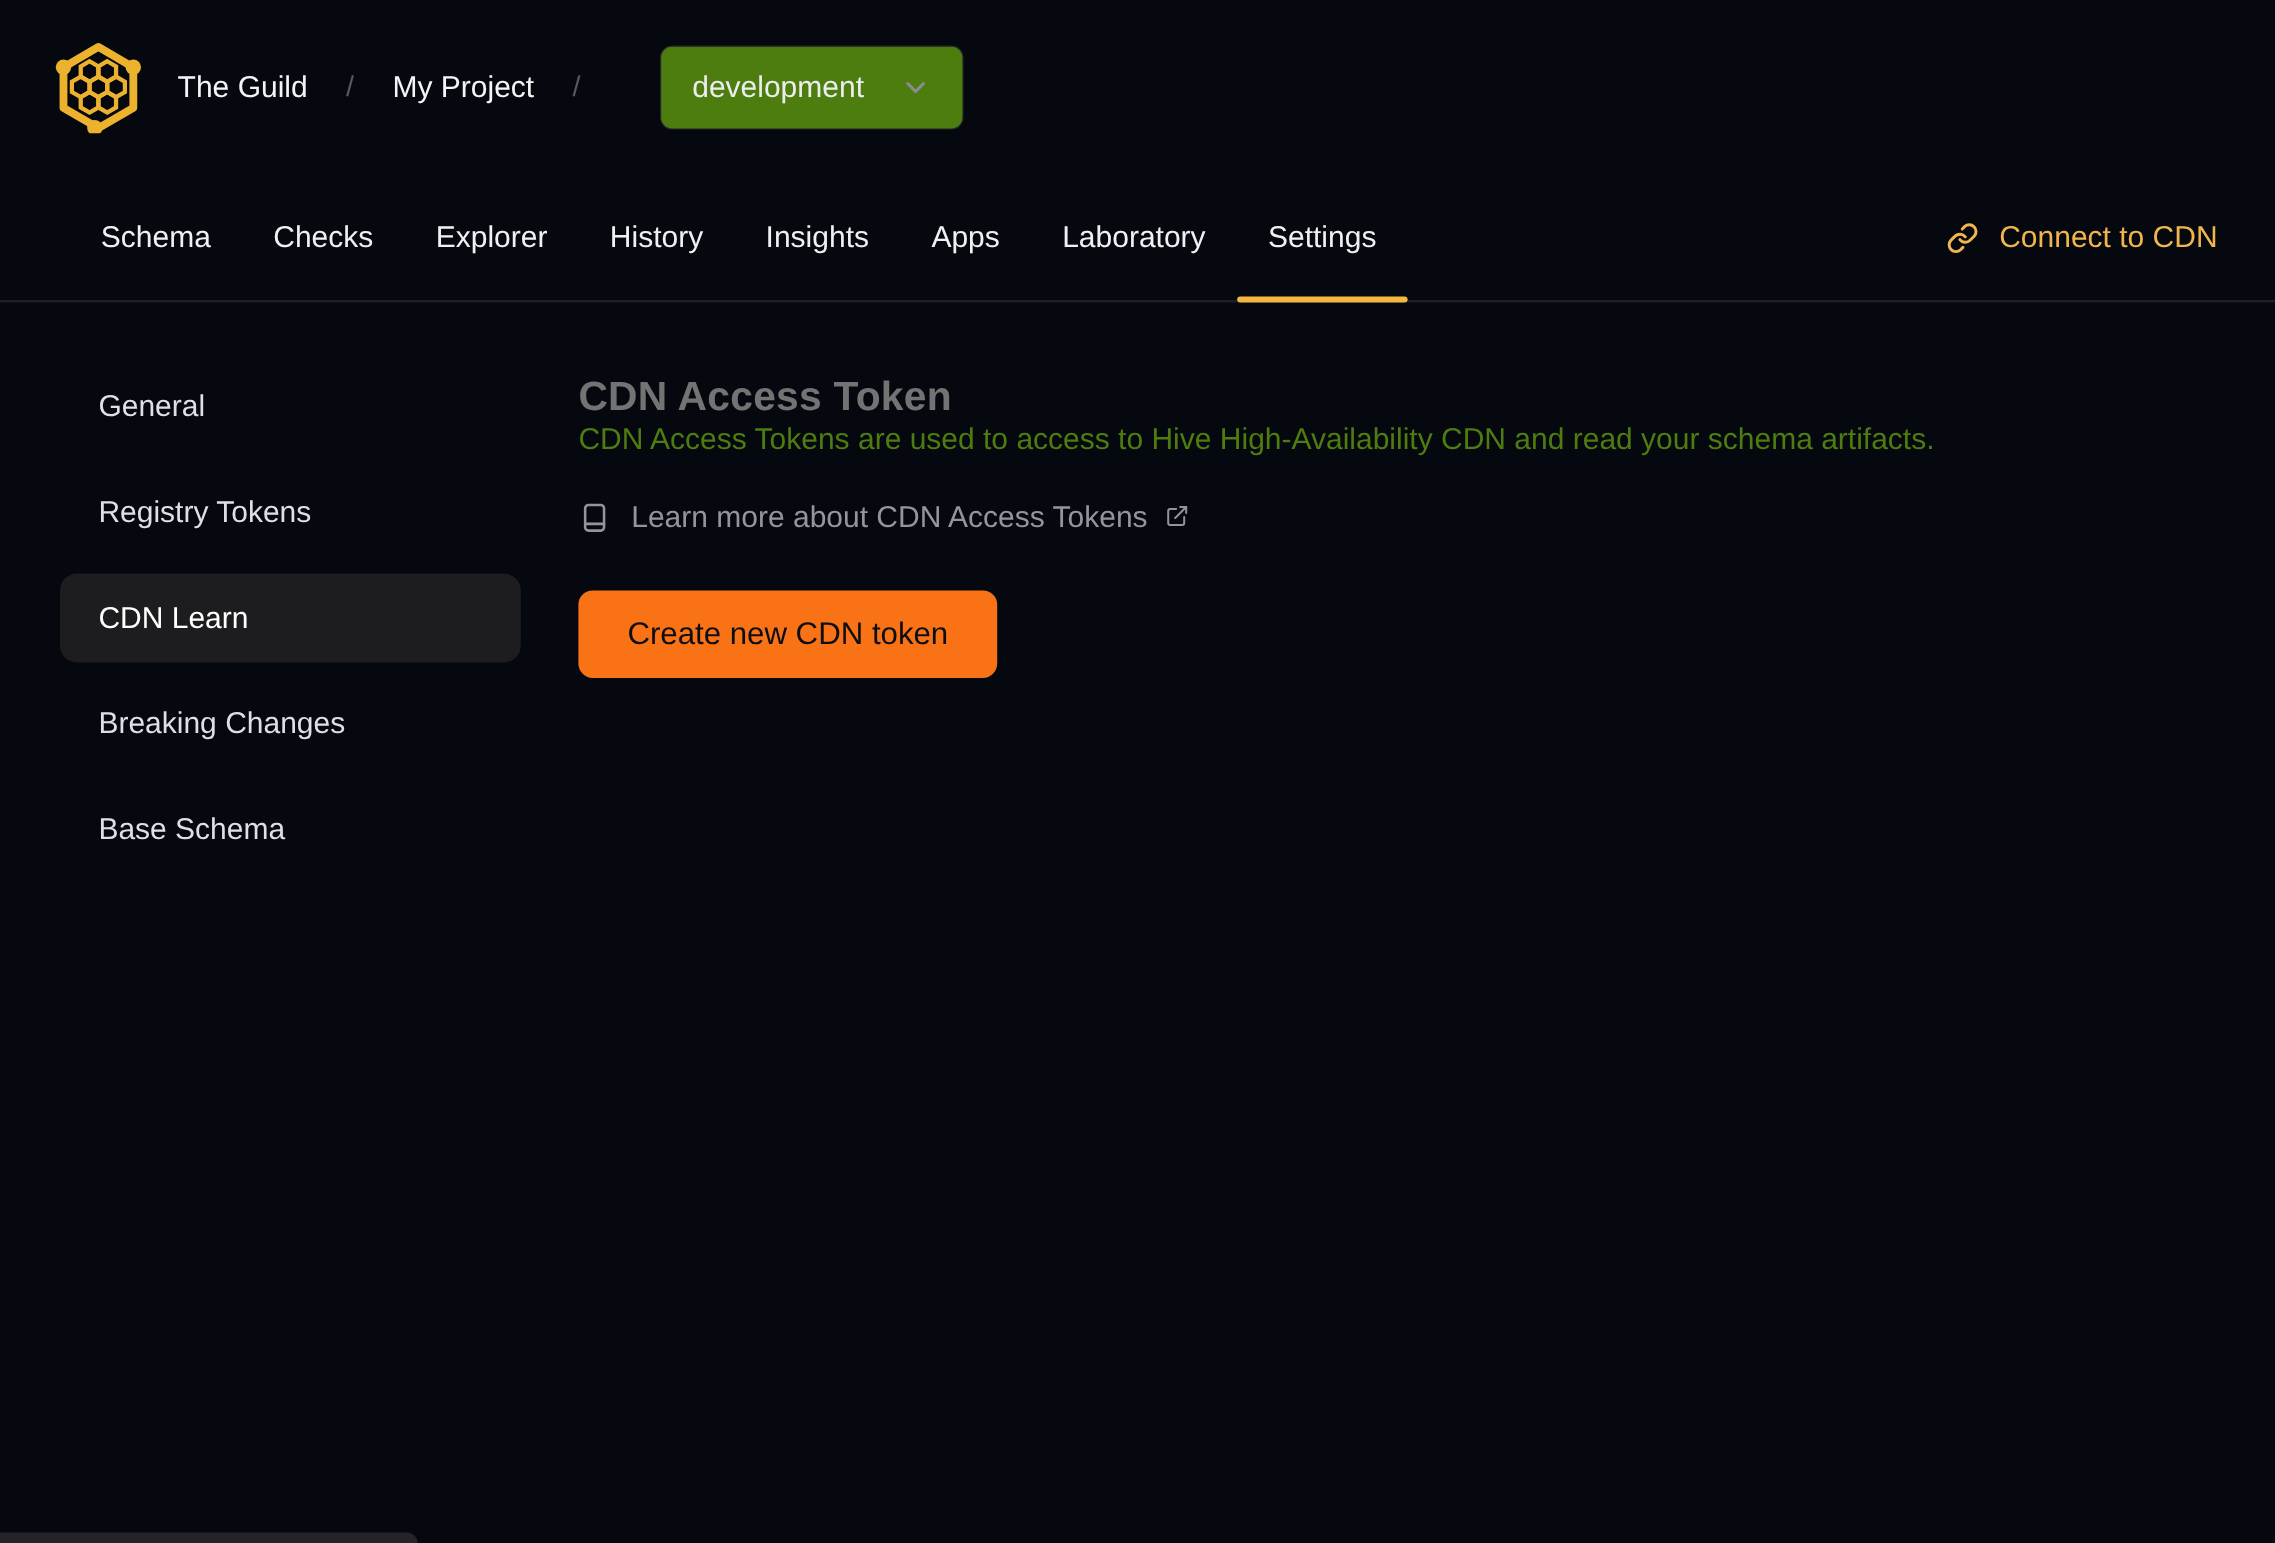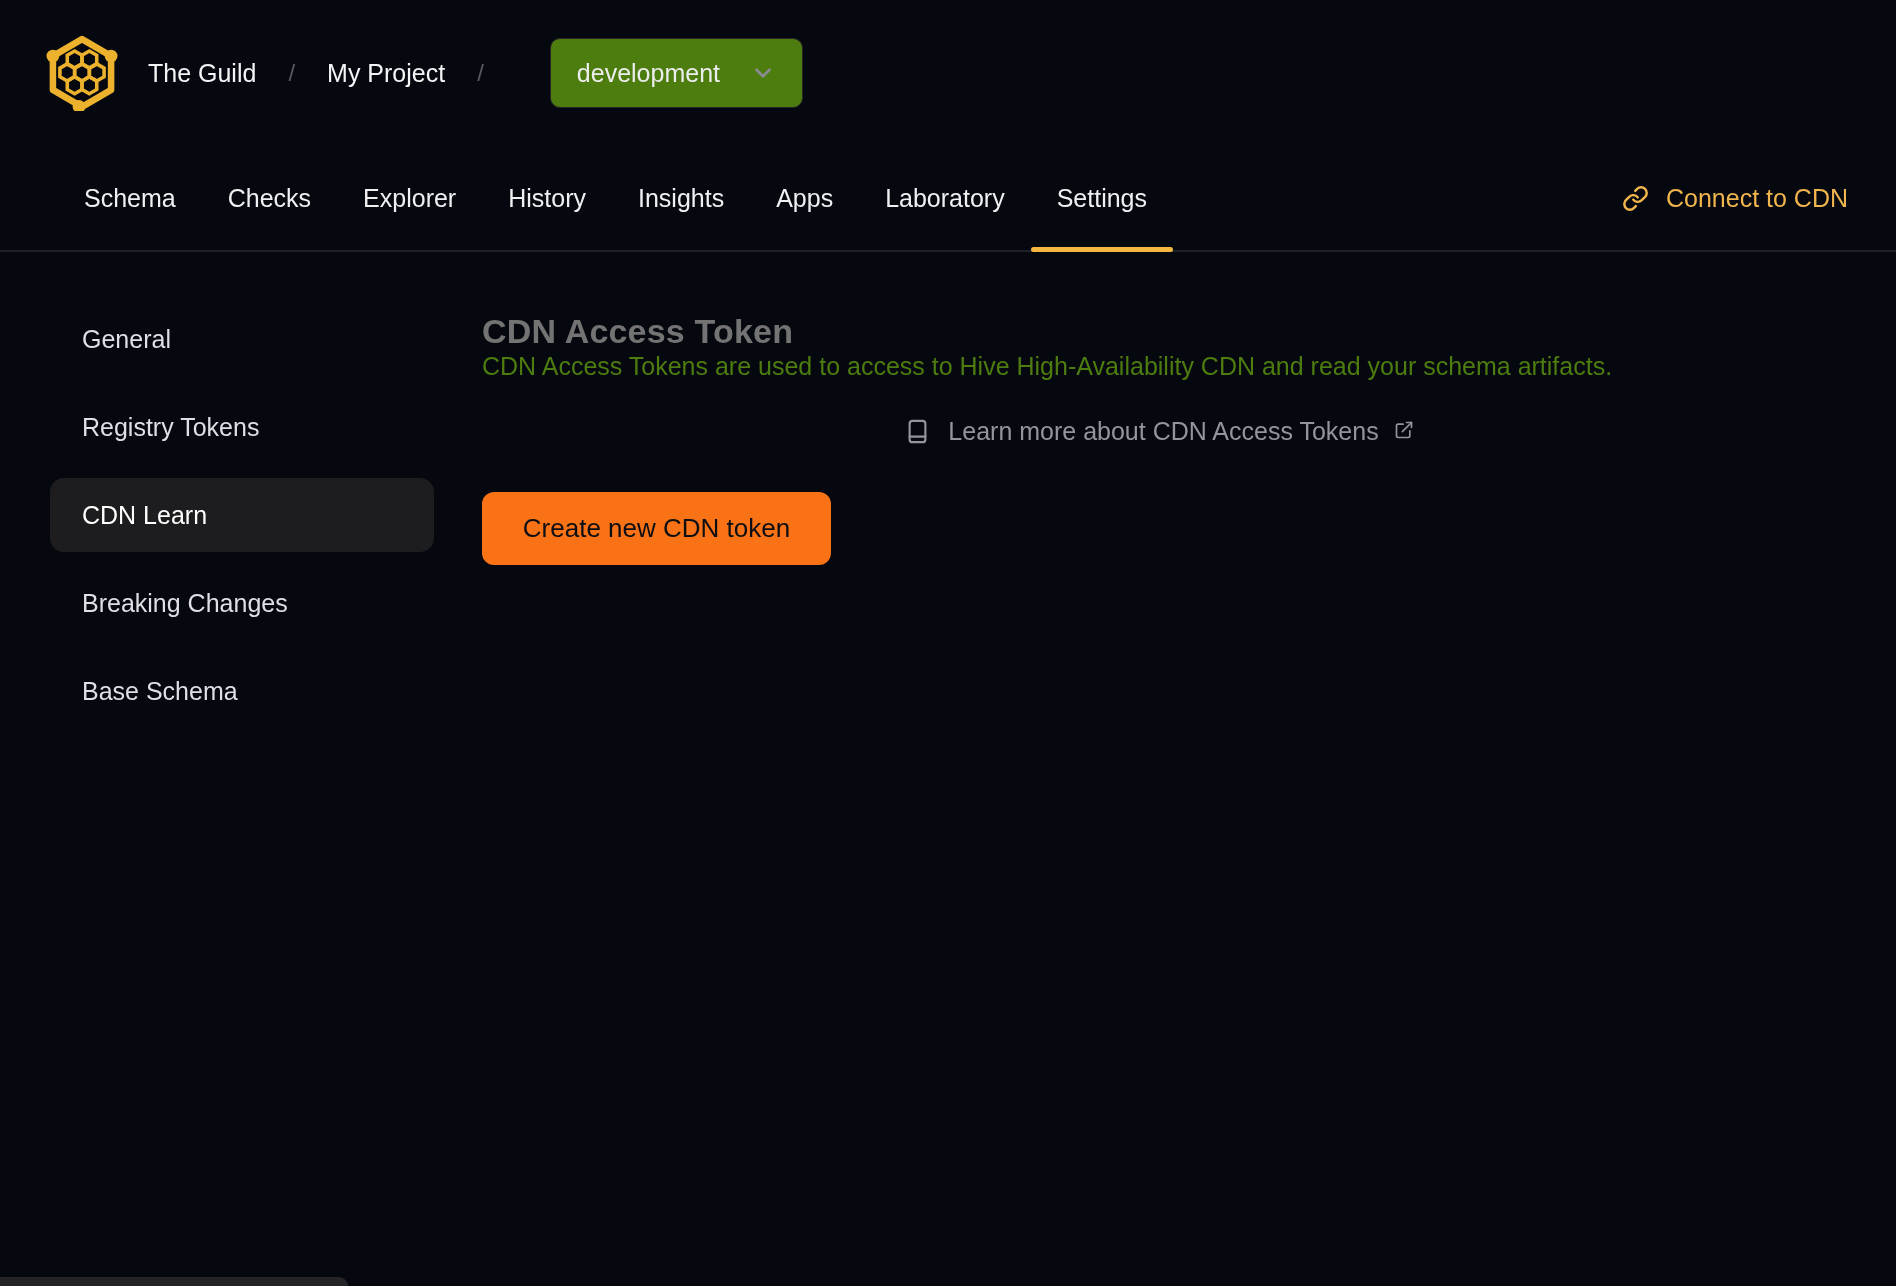--- a/index.html
+++ b/index.html
@@ -74,21 +74,21 @@
     border-radius:14px; font-size:25px; color:#dfdfe5; cursor:pointer;
     white-space:nowrap;
   }
   .side-item.active { background:#1d1d1f; color:#ffffff; }
 
   .main { padding:60px 60px 0 48px; flex:1; }
   .page-title { font-size:34px; font-weight:700; color:#737373; letter-spacing:.2px; margin-bottom:1px; }
   .page-desc { font-size:25px; color:#4d7c0f; margin-bottom:36px; }
   .learn-link {
     display:flex; align-items:center; gap:17px;
-    color:#94959c; font-size:25px; margin-bottom:46px; cursor:pointer;justify-content:center;
+    color:#94959c; font-size:25px; margin-bottom:46px; cursor:pointer;
   }
   .learn-link .ext { margin-left:-2px; margin-top:-4px; }
   .create-btn {
     width:349px; height:73px;
     background:#f97316; color:#0c0e13;
     border:none; border-radius:12px;
     font-size:26px; font-weight:500; font-family:inherit;
     cursor:pointer;
   }
 

